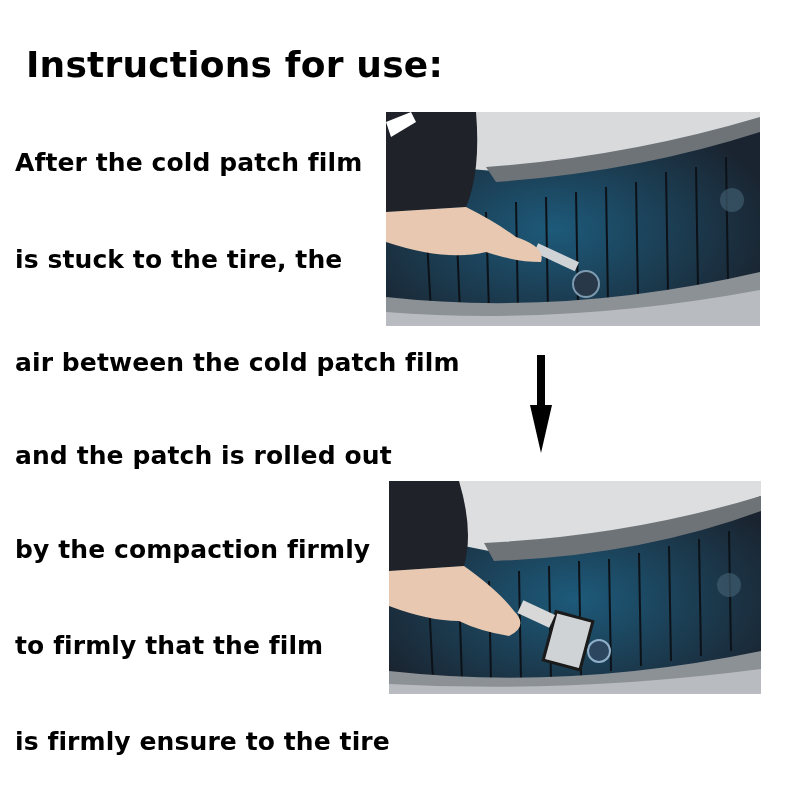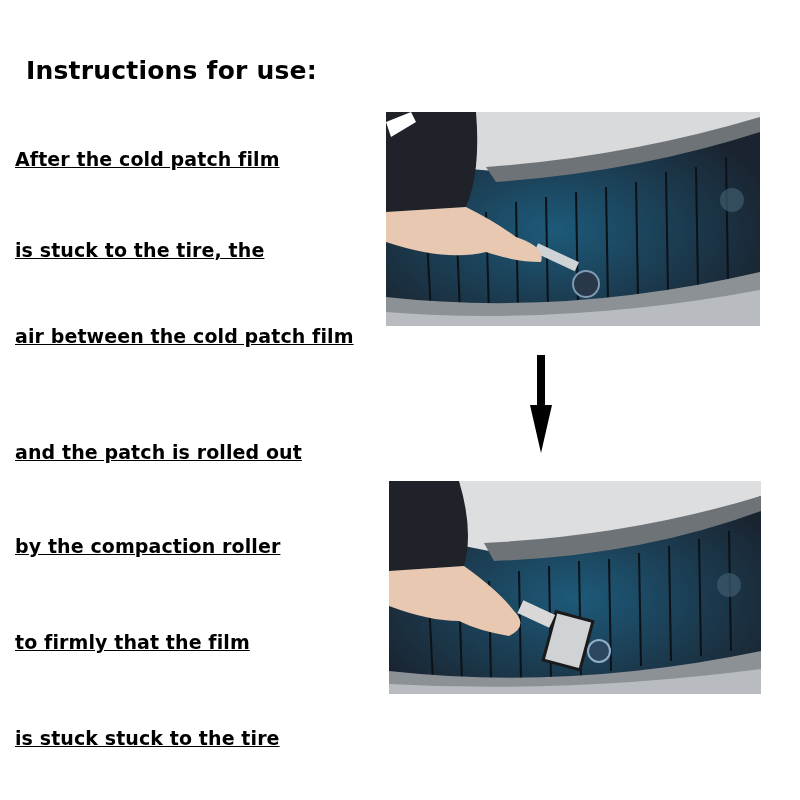--- a/index.html
+++ b/index.html
@@ -1,46 +1,45 @@
 <!DOCTYPE html>
 <html><head>
   <meta charset="utf-8">
   <style>
     html, body { margin: 0; padding: 0; }
     body {
       width: 800px; height: 800px; background: #ffffff; position: relative; overflow: hidden;
       font-family: "DejaVu Sans", sans-serif; color: #000;
     }
     .title {
-      position: absolute; left: 26px; top: 44px; font-size: 25px; font-weight: bold;
-      letter-spacing: 0.2px; white-space: nowrap; margin-top: 12px;
+      position: absolute; left: 26px; top: 44px; font-size: 36px; font-weight: bold;
+      letter-spacing: 0.2px; white-space: nowrap;
     }
     .line {
-      position: absolute; left: 15px; font-size: 19px; font-weight: bold; white-space: nowrap;
+      position: absolute; left: 15px; font-size: 25px; font-weight: bold; white-space: nowrap;
       letter-spacing: 0.1px;
-      text-decoration: underline;
     }
     .photo {
       position: absolute; overflow: hidden; background: #2a3038;
     }
     .photo svg { display: block; width: 100%; height: 100%; }
     .arrow { position: absolute; left: 529px; top: 355px; width: 24px; height: 100px; }
   </style>
 </head>
 <body>
 
 <div class="title">Instructions for use:</div>
 
 <div class="line" style="top:148px">After the cold patch film</div>
-<div class="line" style="top:239px">is stuck to the tire, the</div>
-<div class="line" style="top:325px">air between the cold patch film</div>
+<div class="line" style="top:245px">is stuck to the tire, the</div>
+<div class="line" style="top:348px">air between the cold patch film</div>
 <div class="line" style="top:441px">and the patch is rolled out</div>
-<div class="line" style="top:535px">by the compaction roller</div>
+<div class="line" style="top:535px">by the compaction firmly</div>
 <div class="line" style="top:631px">to firmly that the film</div>
-<div class="line" style="top:727px">is stuck stuck to the tire</div>
+<div class="line" style="top:727px">is firmly ensure to the tire</div>
 
 <div class="photo" style="left:386px; top:112px; width:374px; height:214px;">
   <svg viewBox="0 0 374 214" preserveAspectRatio="none">
     <defs>
       <radialGradient id="g1" cx="0.45" cy="0.55" r="0.6">
         <stop offset="0" stop-color="#1d5a7a"></stop>
         <stop offset="1" stop-color="#1a2430"></stop>
       </radialGradient>
     </defs>
     <rect width="374" height="214" fill="url(#g1)"></rect>

